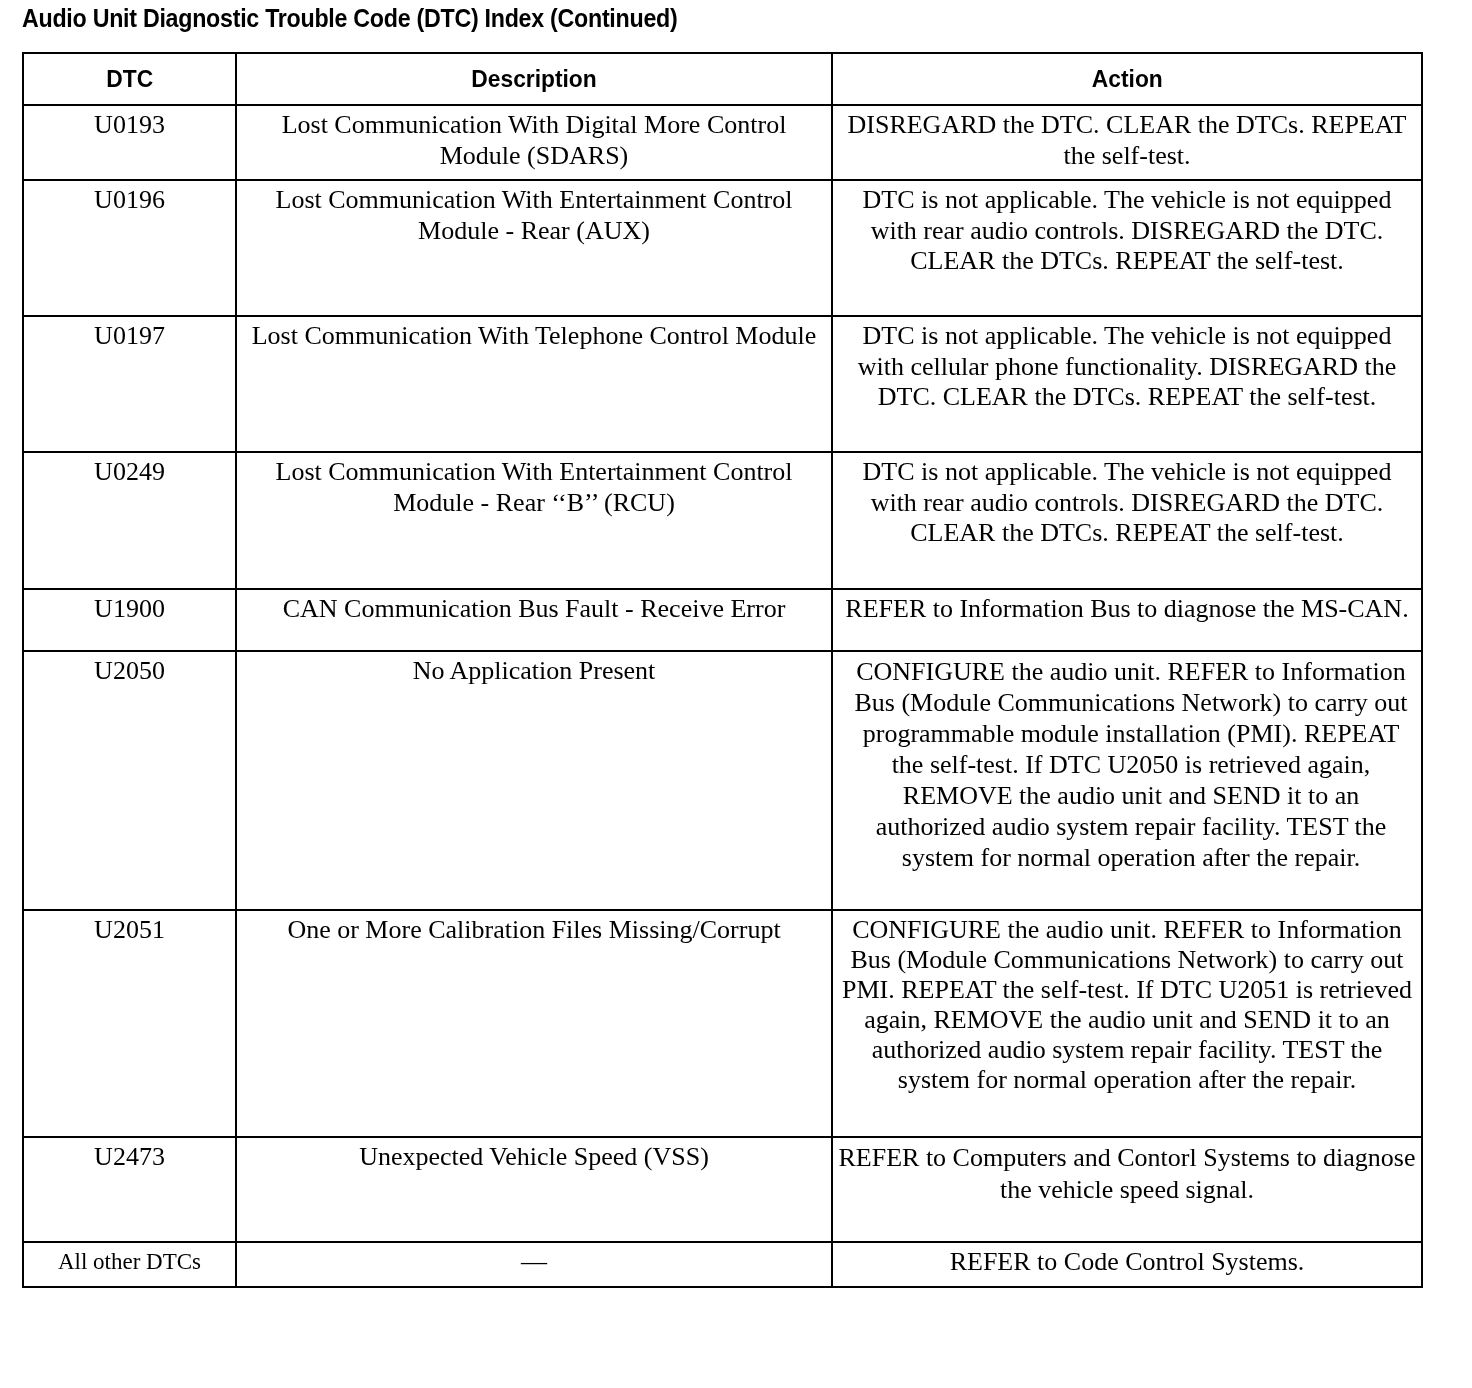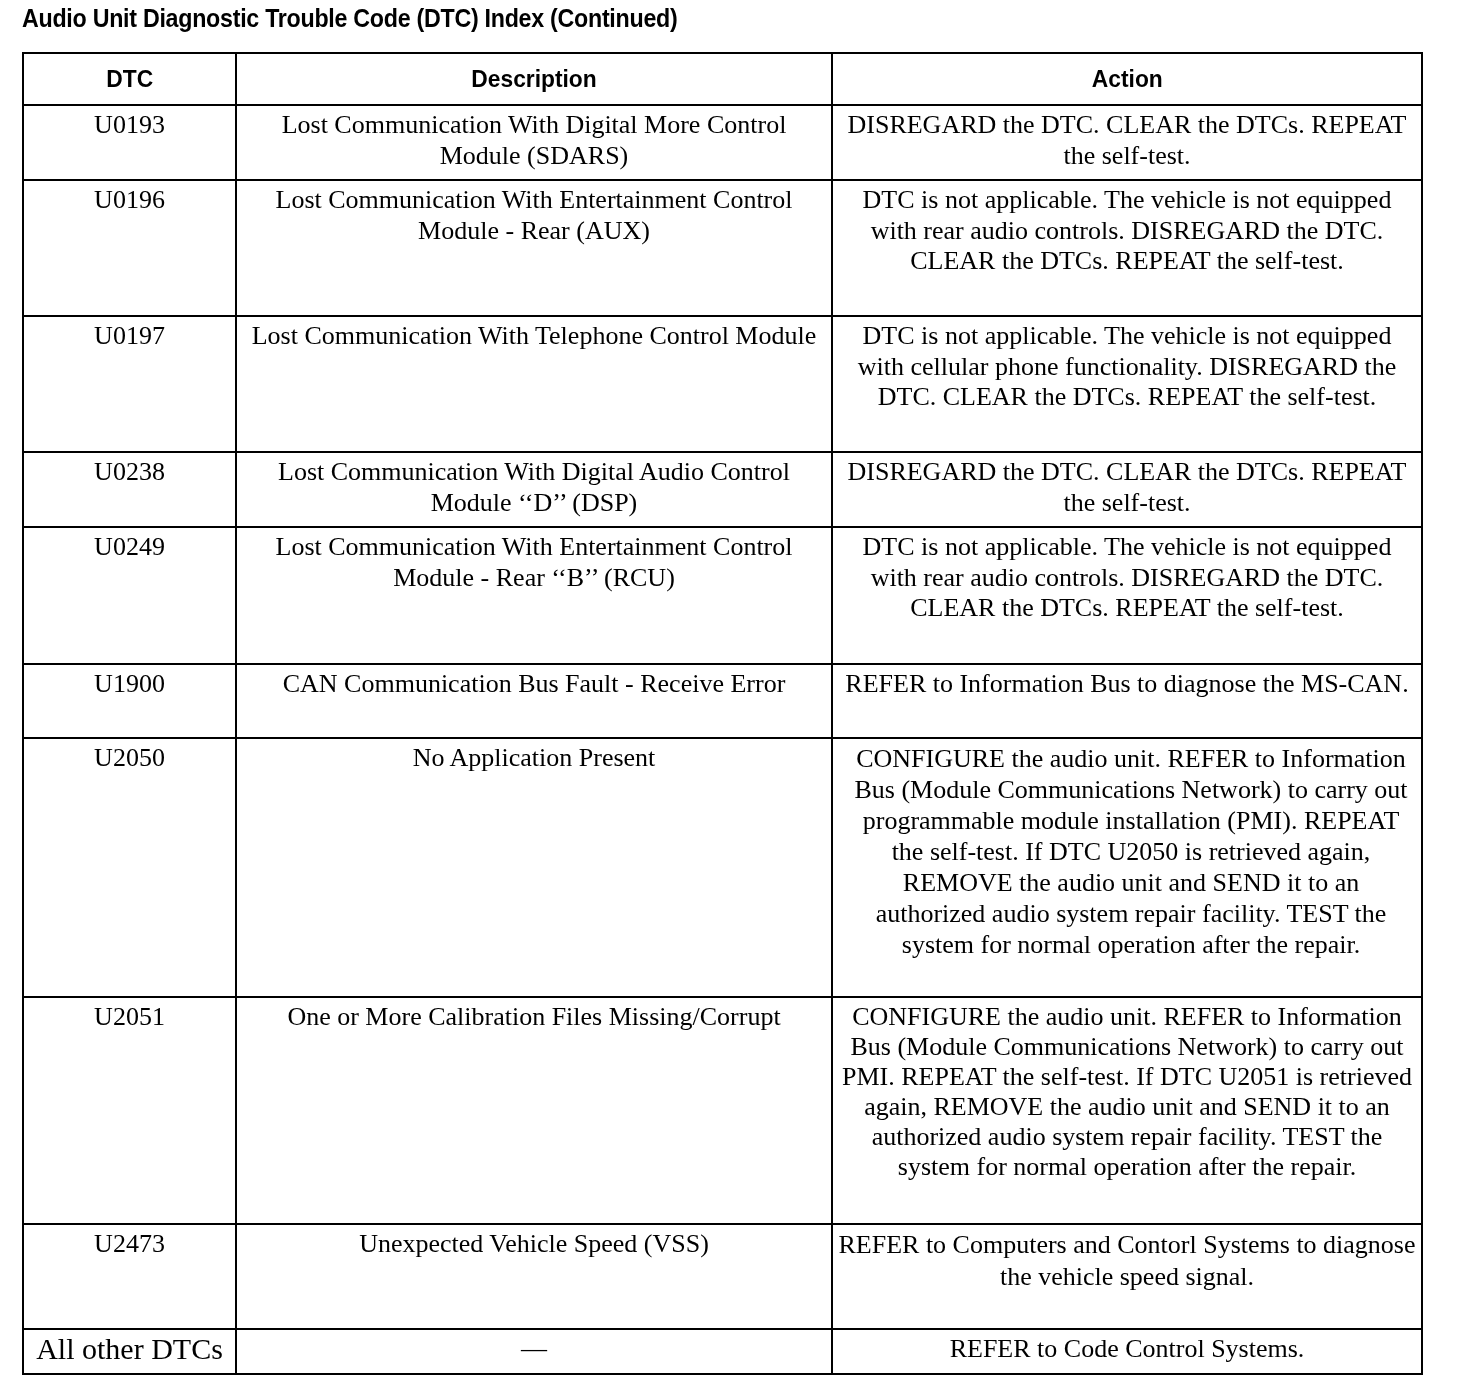--- a/index.html
+++ b/index.html
@@ -60,49 +60,44 @@
     <tr style="height:136px">
       <td class="code">U0196</td>
       <td class="desc">Lost Communication With Entertainment Control Module - Rear (AUX)</td>
       <td class="act">DTC is not applicable. The vehicle is not equipped with rear audio controls. DISREGARD the DTC. CLEAR the DTCs. REPEAT the self-test.</td>
     </tr>
     <tr style="height:136px">
       <td class="code">U0197</td>
       <td class="desc">Lost Communication With Telephone Control Module</td>
       <td class="act">DTC is not applicable. The vehicle is not equipped with cellular phone functionality. DISREGARD the DTC. CLEAR the DTCs. REPEAT the self-test.</td>
     </tr>
-    <tr style="height:75px">
-      <td class="code">U0238</td>
-      <td class="desc">Lost Communication With Digital Audio Control Module ‘‘D’’ (DSP)</td>
-      <td class="act">DISREGARD the DTC. CLEAR the DTCs. REPEAT the self-test.</td>
-    </tr>
     <tr style="height:137px">
       <td class="code">U0249</td>
       <td class="desc">Lost Communication With Entertainment Control Module - Rear ‘‘B’’ (RCU)</td>
       <td class="act">DTC is not applicable. The vehicle is not equipped with rear audio controls. DISREGARD the DTC. CLEAR the DTCs. REPEAT the self-test.</td>
     </tr>
-    <tr style="height:74px">
+    <tr style="height:62px">
       <td class="code">U1900</td>
       <td class="desc">CAN Communication Bus Fault - Receive Error</td>
       <td class="act">REFER to Information Bus to diagnose the MS-CAN.</td>
     </tr>
     <tr style="height:259px">
       <td class="code">U2050</td>
       <td class="desc">No Application Present</td>
       <td class="act" style="padding-left:12px;line-height:31px">CONFIGURE the audio unit. REFER to Information Bus (Module Communications Network) to carry out programmable module installation (PMI). REPEAT the self-test. If DTC U2050 is retrieved again, REMOVE the audio unit and SEND it to an authorized audio system repair facility. TEST the system for normal operation after the repair.</td>
     </tr>
     <tr style="height:227px">
       <td class="code">U2051</td>
       <td class="desc">One or More Calibration Files Missing/Corrupt</td>
       <td class="act" style="line-height:30px">CONFIGURE the audio unit. REFER to Information Bus (Module Communications Network) to carry out PMI. REPEAT the self-test. If DTC U2051 is retrieved again, REMOVE the audio unit and SEND it to an authorized audio system repair facility. TEST the system for normal operation after the repair.</td>
     </tr>
     <tr style="height:105px">
       <td class="code">U2473</td>
       <td class="desc">Unexpected Vehicle Speed (VSS)</td>
       <td class="act" style="line-height:32px">REFER to Computers and Contorl Systems to diagnose the vehicle speed signal.</td>
     </tr>
     <tr style="height:45px">
-      <td class="code" style="white-space:nowrap;font-size:30px">All other DTCs</td>
+      <td class="code" style="white-space:nowrap;font-size:23px">All other DTCs</td>
       <td class="desc">—</td>
       <td class="act">REFER to Code Control Systems.</td>
     </tr>
   </tbody>
 </table>
 
 </body></html>

